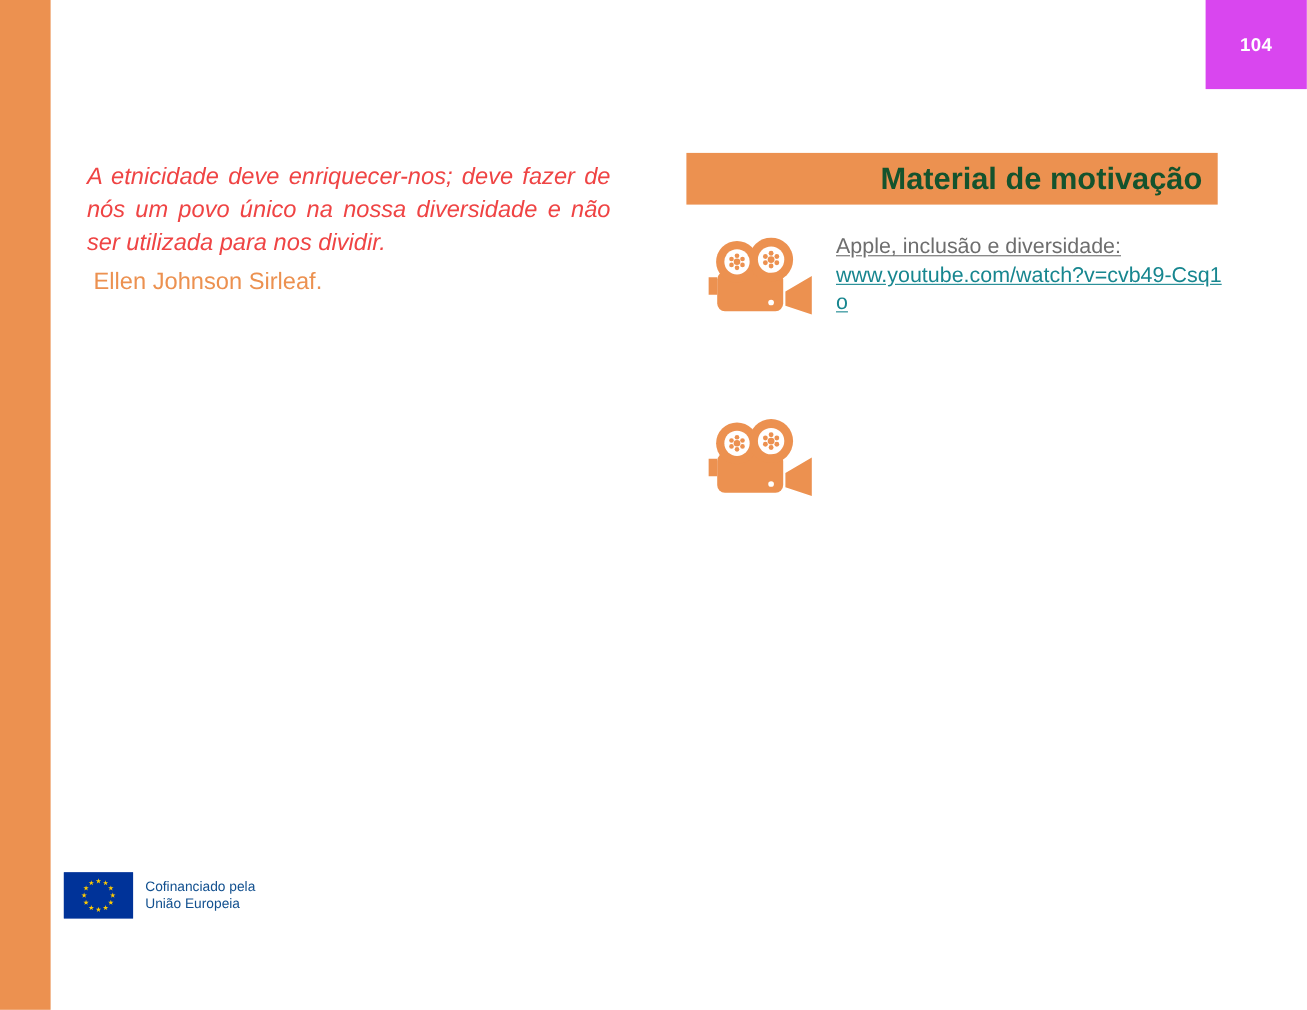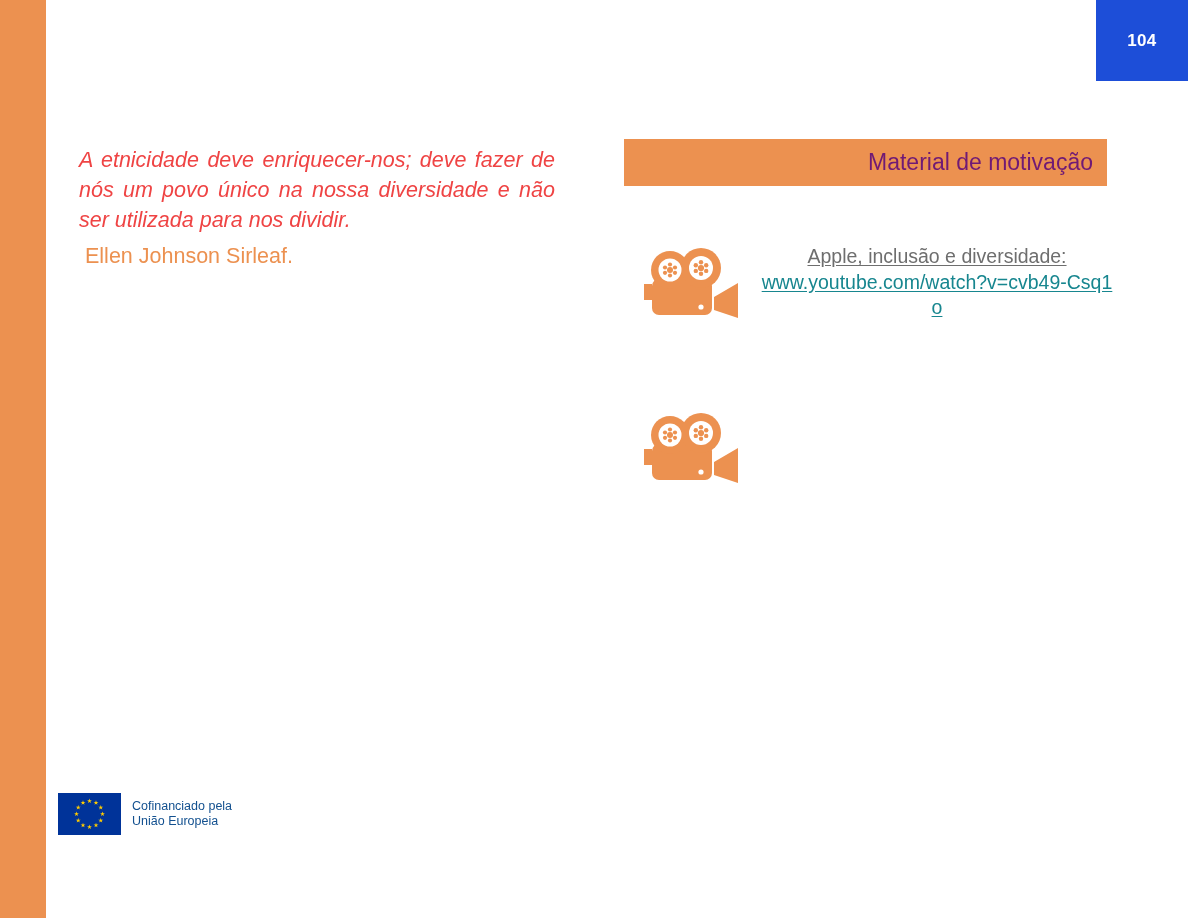--- a/index.html
+++ b/index.html
@@ -25,21 +25,21 @@
     height: 918px;
     background: #EC9150;
   }
 
   .page-number-box {
     position: absolute;
     right: 0;
     top: 0;
     width: 92px;
     height: 81px;
-    background: #1d4ed8;
+    background: #d946ef;
     display: flex;
     align-items: center;
     justify-content: center;
   }
   .page-number-box .num {
     color: #ffffff;
     font-size: 17px;
     font-weight: bold;
     letter-spacing: 0.3px;
   }
@@ -76,32 +76,31 @@
     width: 483px;
     height: 47px;
     background: #EC9150;
     display: flex;
     align-items: center;
     justify-content: flex-end;
     box-sizing: border-box;
     padding-right: 14px;
   }
   .title-bar .title-text {
-    color: #701a75;
-    font-size: 23px;
-    font-weight: normal;
+    color: #14532d;
+    font-size: 28px;
+    font-weight: bold;
     line-height: 1;
   }
 
   .resource-list {
     position: absolute;
     left: 624px;
-    top: 244px;
+    top: 212px;
     width: 490px;
-    text-align: center;
   }
   .resource-item {
     display: flex;
     align-items: flex-start;
     margin-bottom: 88px;
   }
   .resource-item:last-child { margin-bottom: 0; }
 
   .cam-icon-wrap {
     flex: 0 0 auto;

